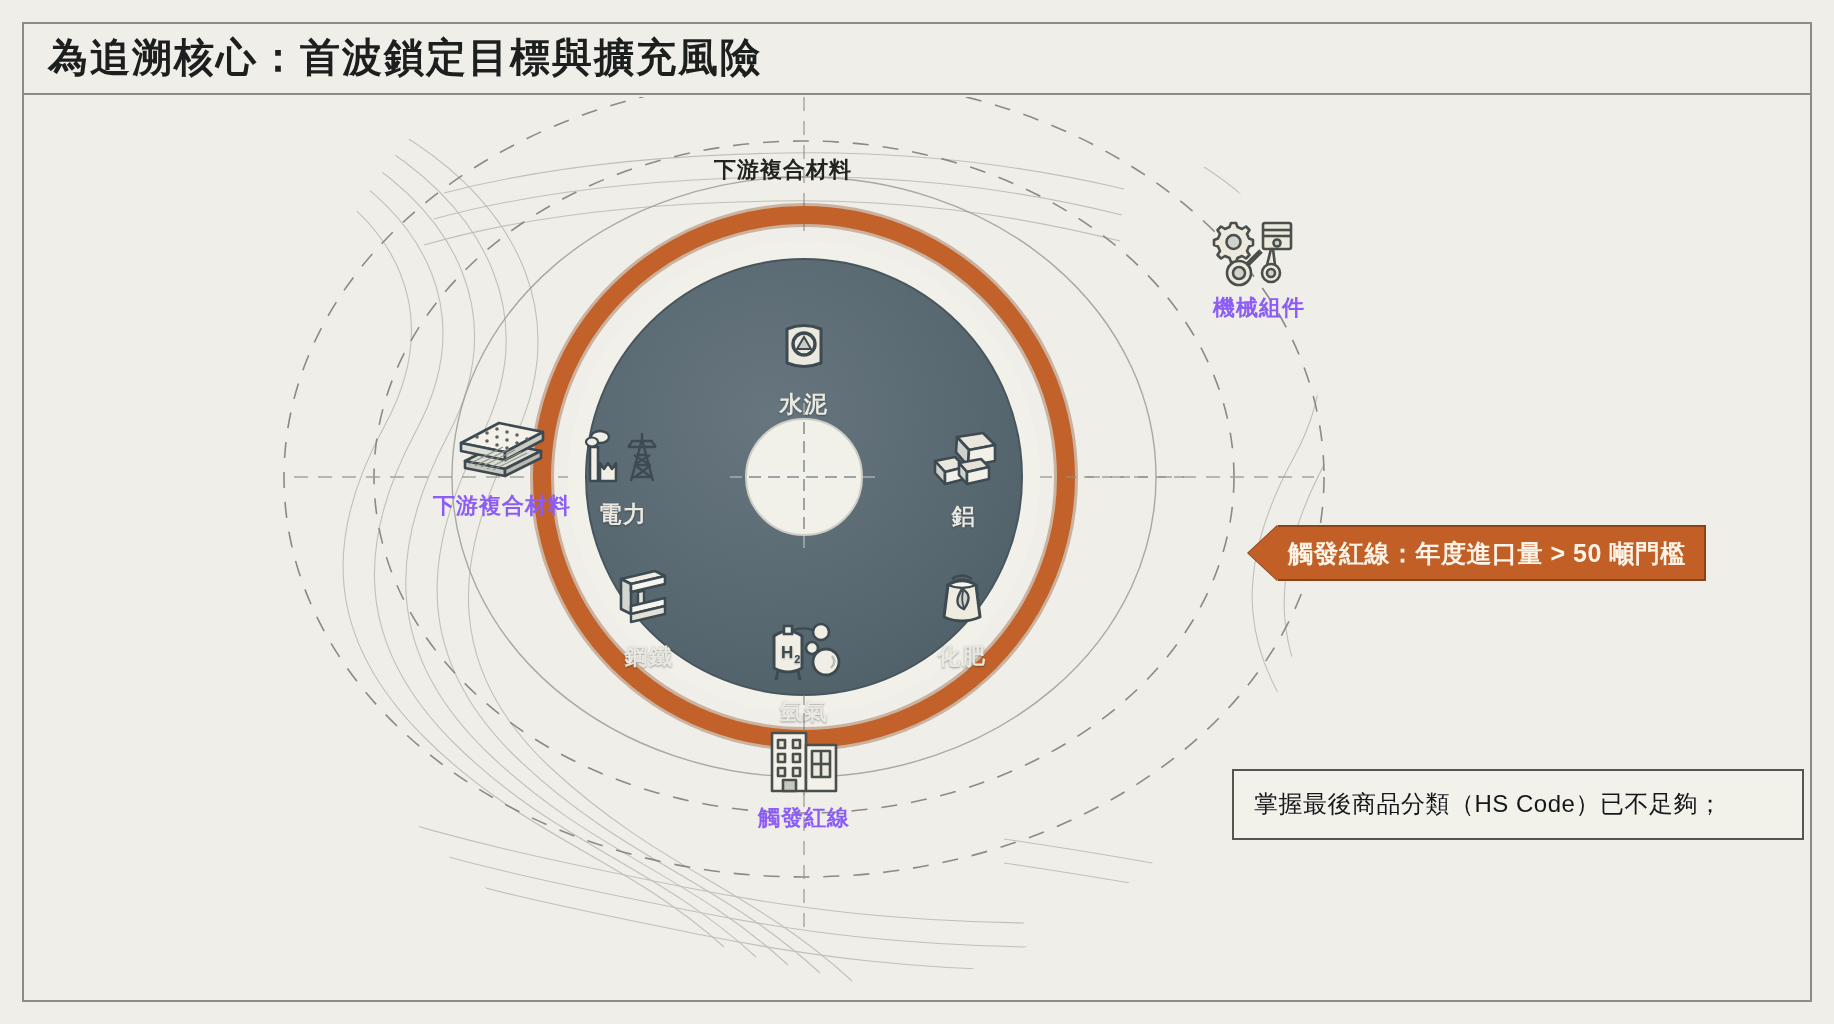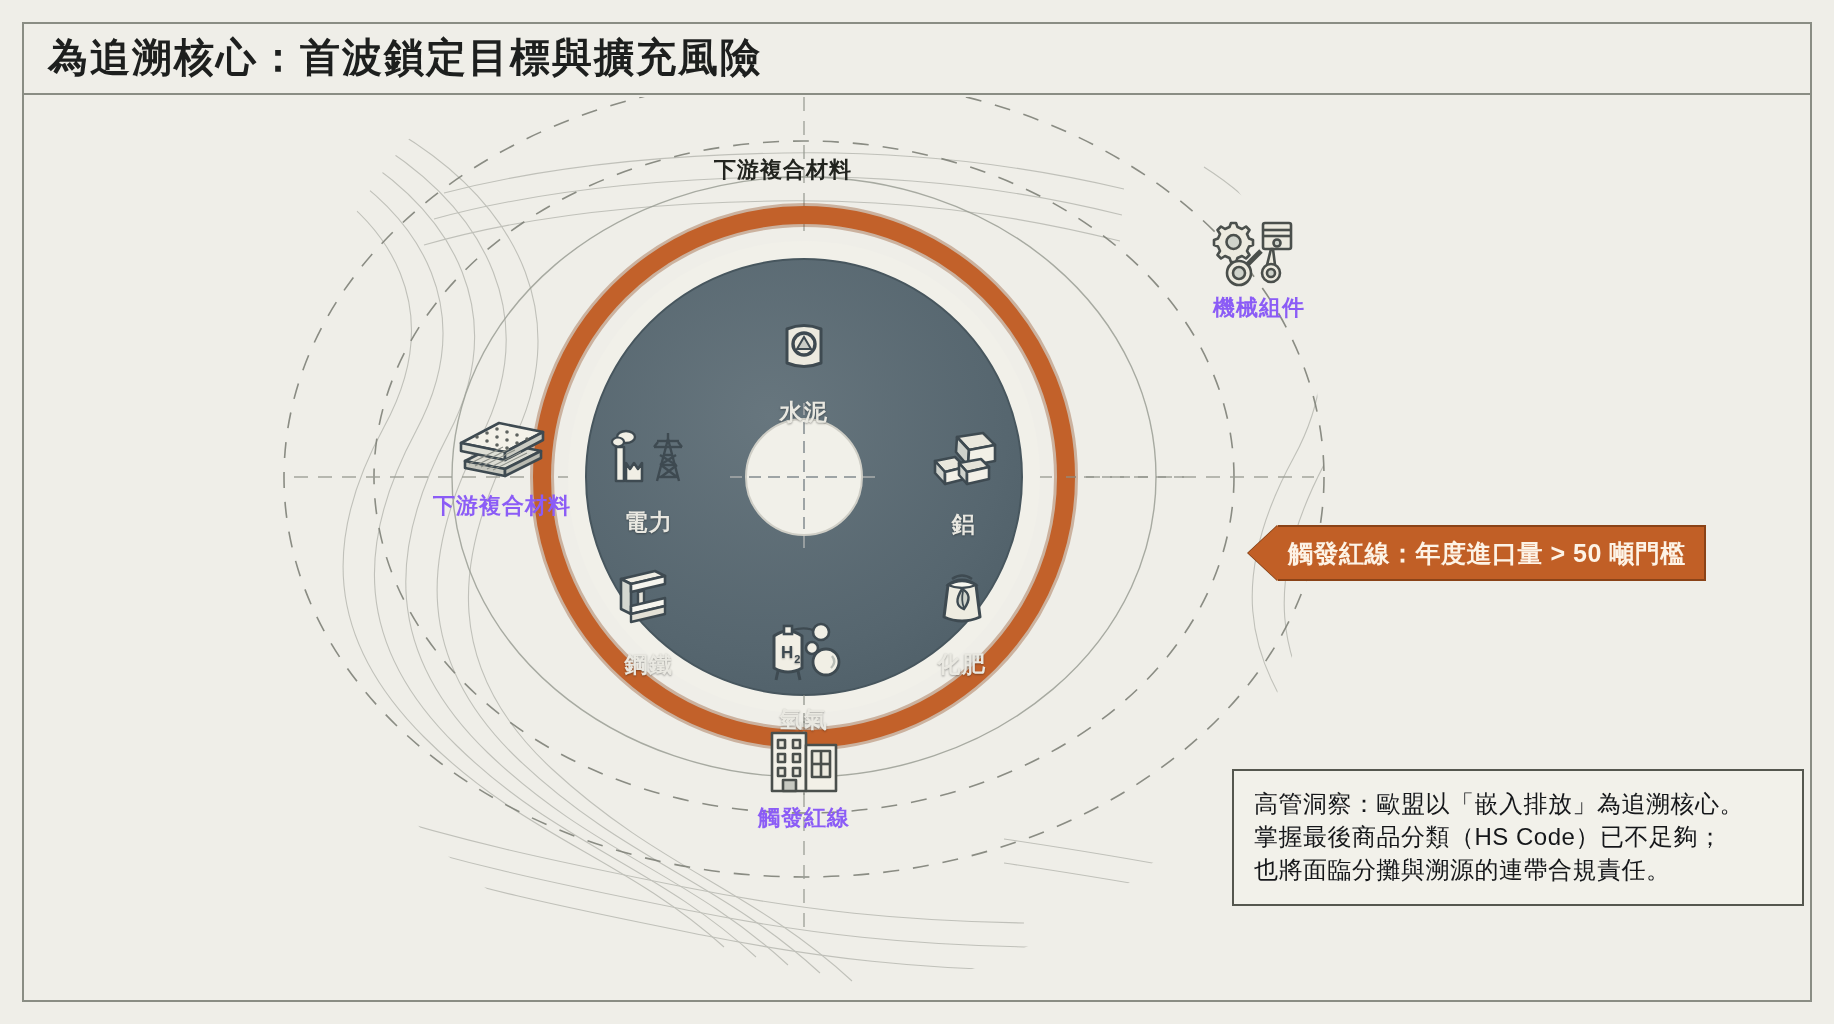--- a/index.html
+++ b/index.html
@@ -74,21 +74,21 @@
   .core-item {
     position: absolute;
     width: 130px;
     text-align: center;
     color: #e9e8e1;
     font-size: 23px;
     font-weight: bold;
     letter-spacing: 1.5px;
     text-shadow: 0 1px 2px rgba(0,0,0,.35);
   }
-  .core-item .cap { display: block; margin-top: 18px; }
+  .core-item .cap { display: block; margin-top: 10px; }
   .core-item .ic { display: block; height: 64px; }
   .core-item .ic svg { display: block; margin: 0 auto; }
 
   
   .outer-item {
     position: absolute;
     text-align: center;
     color: #8b5cf6;
     font-size: 22px;
     font-weight: bold;
@@ -307,21 +307,21 @@
           <path d="M12 12 l10 5 l0 30 l-10 -5 z" fill="#d4d7d0" stroke="#3e4a51" stroke-width="2.6" stroke-linejoin="round"></path>
           <path d="M22 17 l34 -8 l0 8 l-34 8 z" fill="#f6f5ee" stroke="#3e4a51" stroke-width="2.6" stroke-linejoin="round"></path>
           <path d="M29 25 l6 -1.5 l0 14 l-6 1.5 z" fill="#e6e4da" stroke="#3e4a51" stroke-width="2.4"></path>
           <path d="M22 39 l34 -8 l0 8 l-34 8 z" fill="#f6f5ee" stroke="#3e4a51" stroke-width="2.6" stroke-linejoin="round"></path>
           <path d="M22 47 l34 -8 l0 8 l-34 8 z" fill="#e3e1d6" stroke="#3e4a51" stroke-width="2.4" stroke-linejoin="round"></path>
         </svg>
       </span>
       <span class="cap">鋼鐵</span>
     </div>
 
-    <div class="core-item" style="left:560px; top:328px;">
+    <div class="core-item" style="left:534px; top:328px;">
       <span class="ic">
         <svg width="94" height="64" viewBox="0 0 94 64">
           <path d="M14 56 l0 -34 l8 0 l0 34 z" fill="#f1efe5" stroke="#3e4a51" stroke-width="2.6" stroke-linejoin="round"></path>
           <path d="M24 56 l0 -18 l4 6 l4 -6 l4 6 l4 -6 l0 18 z" fill="#f1efe5" stroke="#3e4a51" stroke-width="2.6" stroke-linejoin="round"></path>
           <ellipse cx="24" cy="12" rx="9" ry="6" fill="#f1efe5" stroke="#3e4a51" stroke-width="2.4"></ellipse>
           <ellipse cx="16" cy="17" rx="6" ry="4.5" fill="#f1efe5" stroke="#3e4a51" stroke-width="2.2"></ellipse>
           <g stroke="#3e4a51" stroke-width="2.4" fill="none">
             <path d="M66 14 l-11 42 M66 14 l11 42"></path>
             <path d="M56 52 l20 0"></path>
             <path d="M59 40 l14 0"></path>
@@ -416,19 +416,17 @@
       </span>
       <span class="cap">觸發紅線</span>
     </div>
 
     <div class="callout">
       <div class="arrow"></div>
       <div class="body">觸發紅線：年度進口量 &gt; 50 噸門檻</div>
     </div>
 
     <div class="insight">
-      <p>高管洞察：歐盟以「嵌入排放」為追溯核心。</p>
       <p>掌握最後商品分類（HS Code）已不足夠；</p>
-      <p>也將面臨分攤與溯源的連帶合規責任。</p>
     </div>
 
   </div>
 </div>
 
 </body></html>

